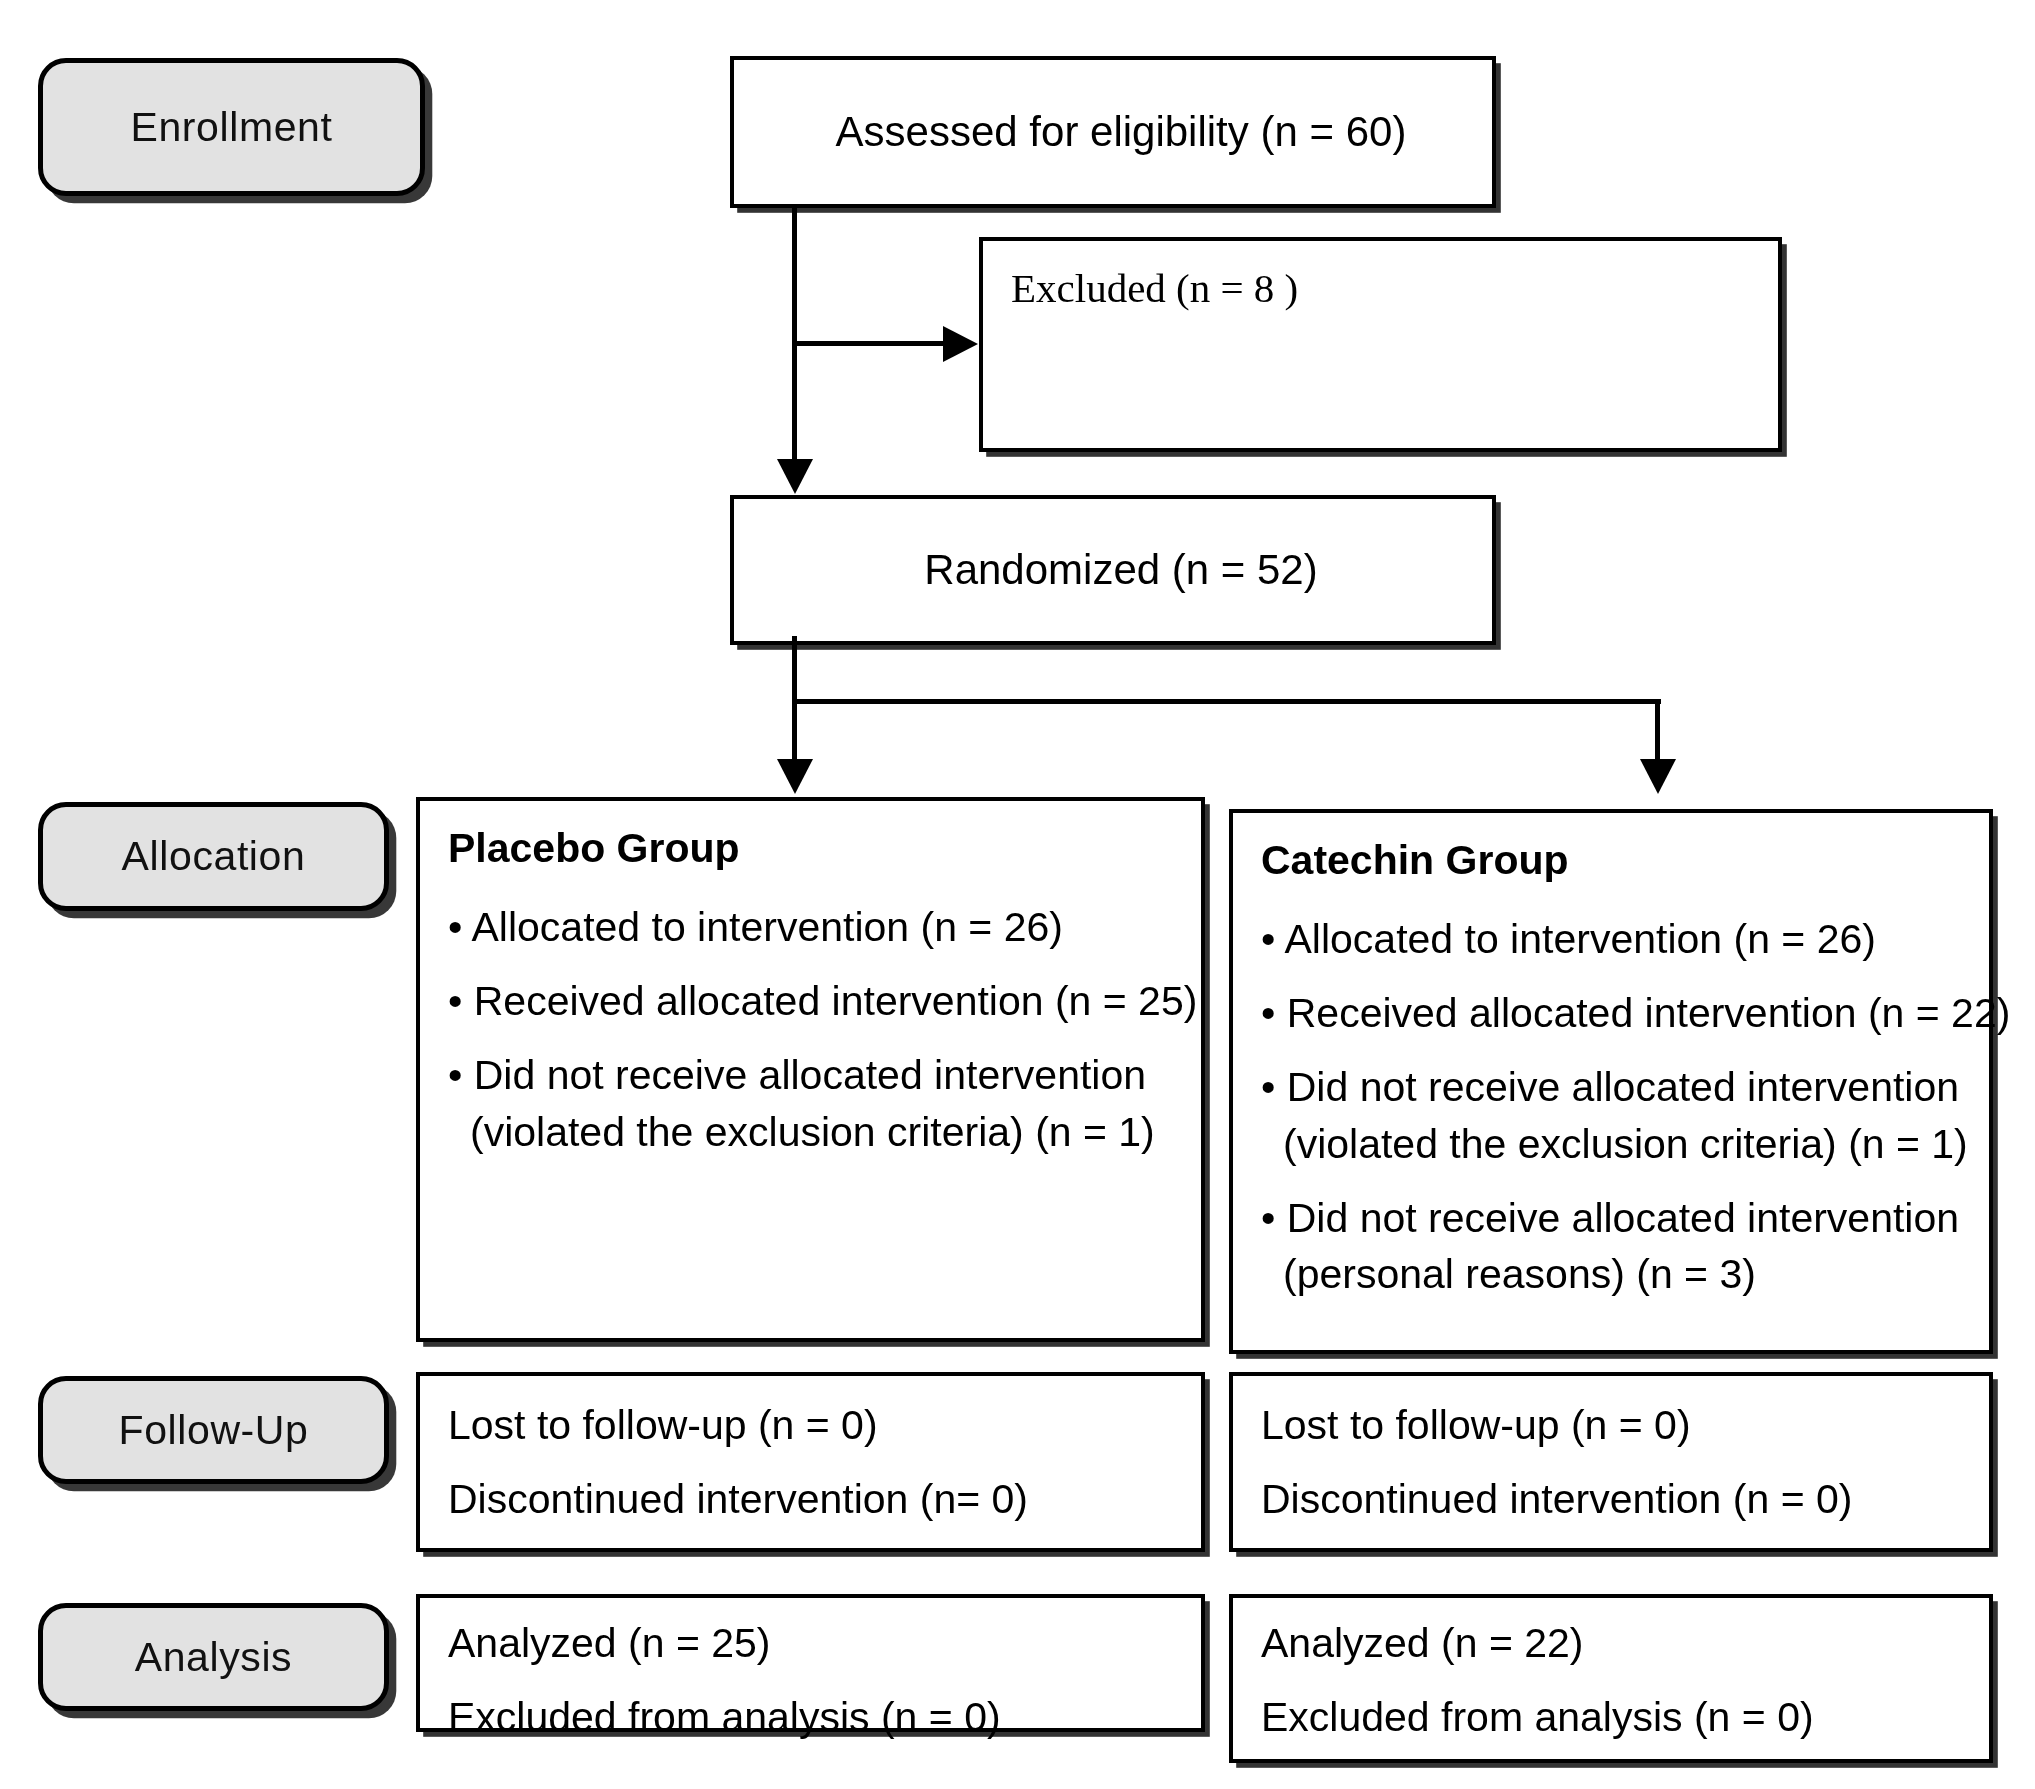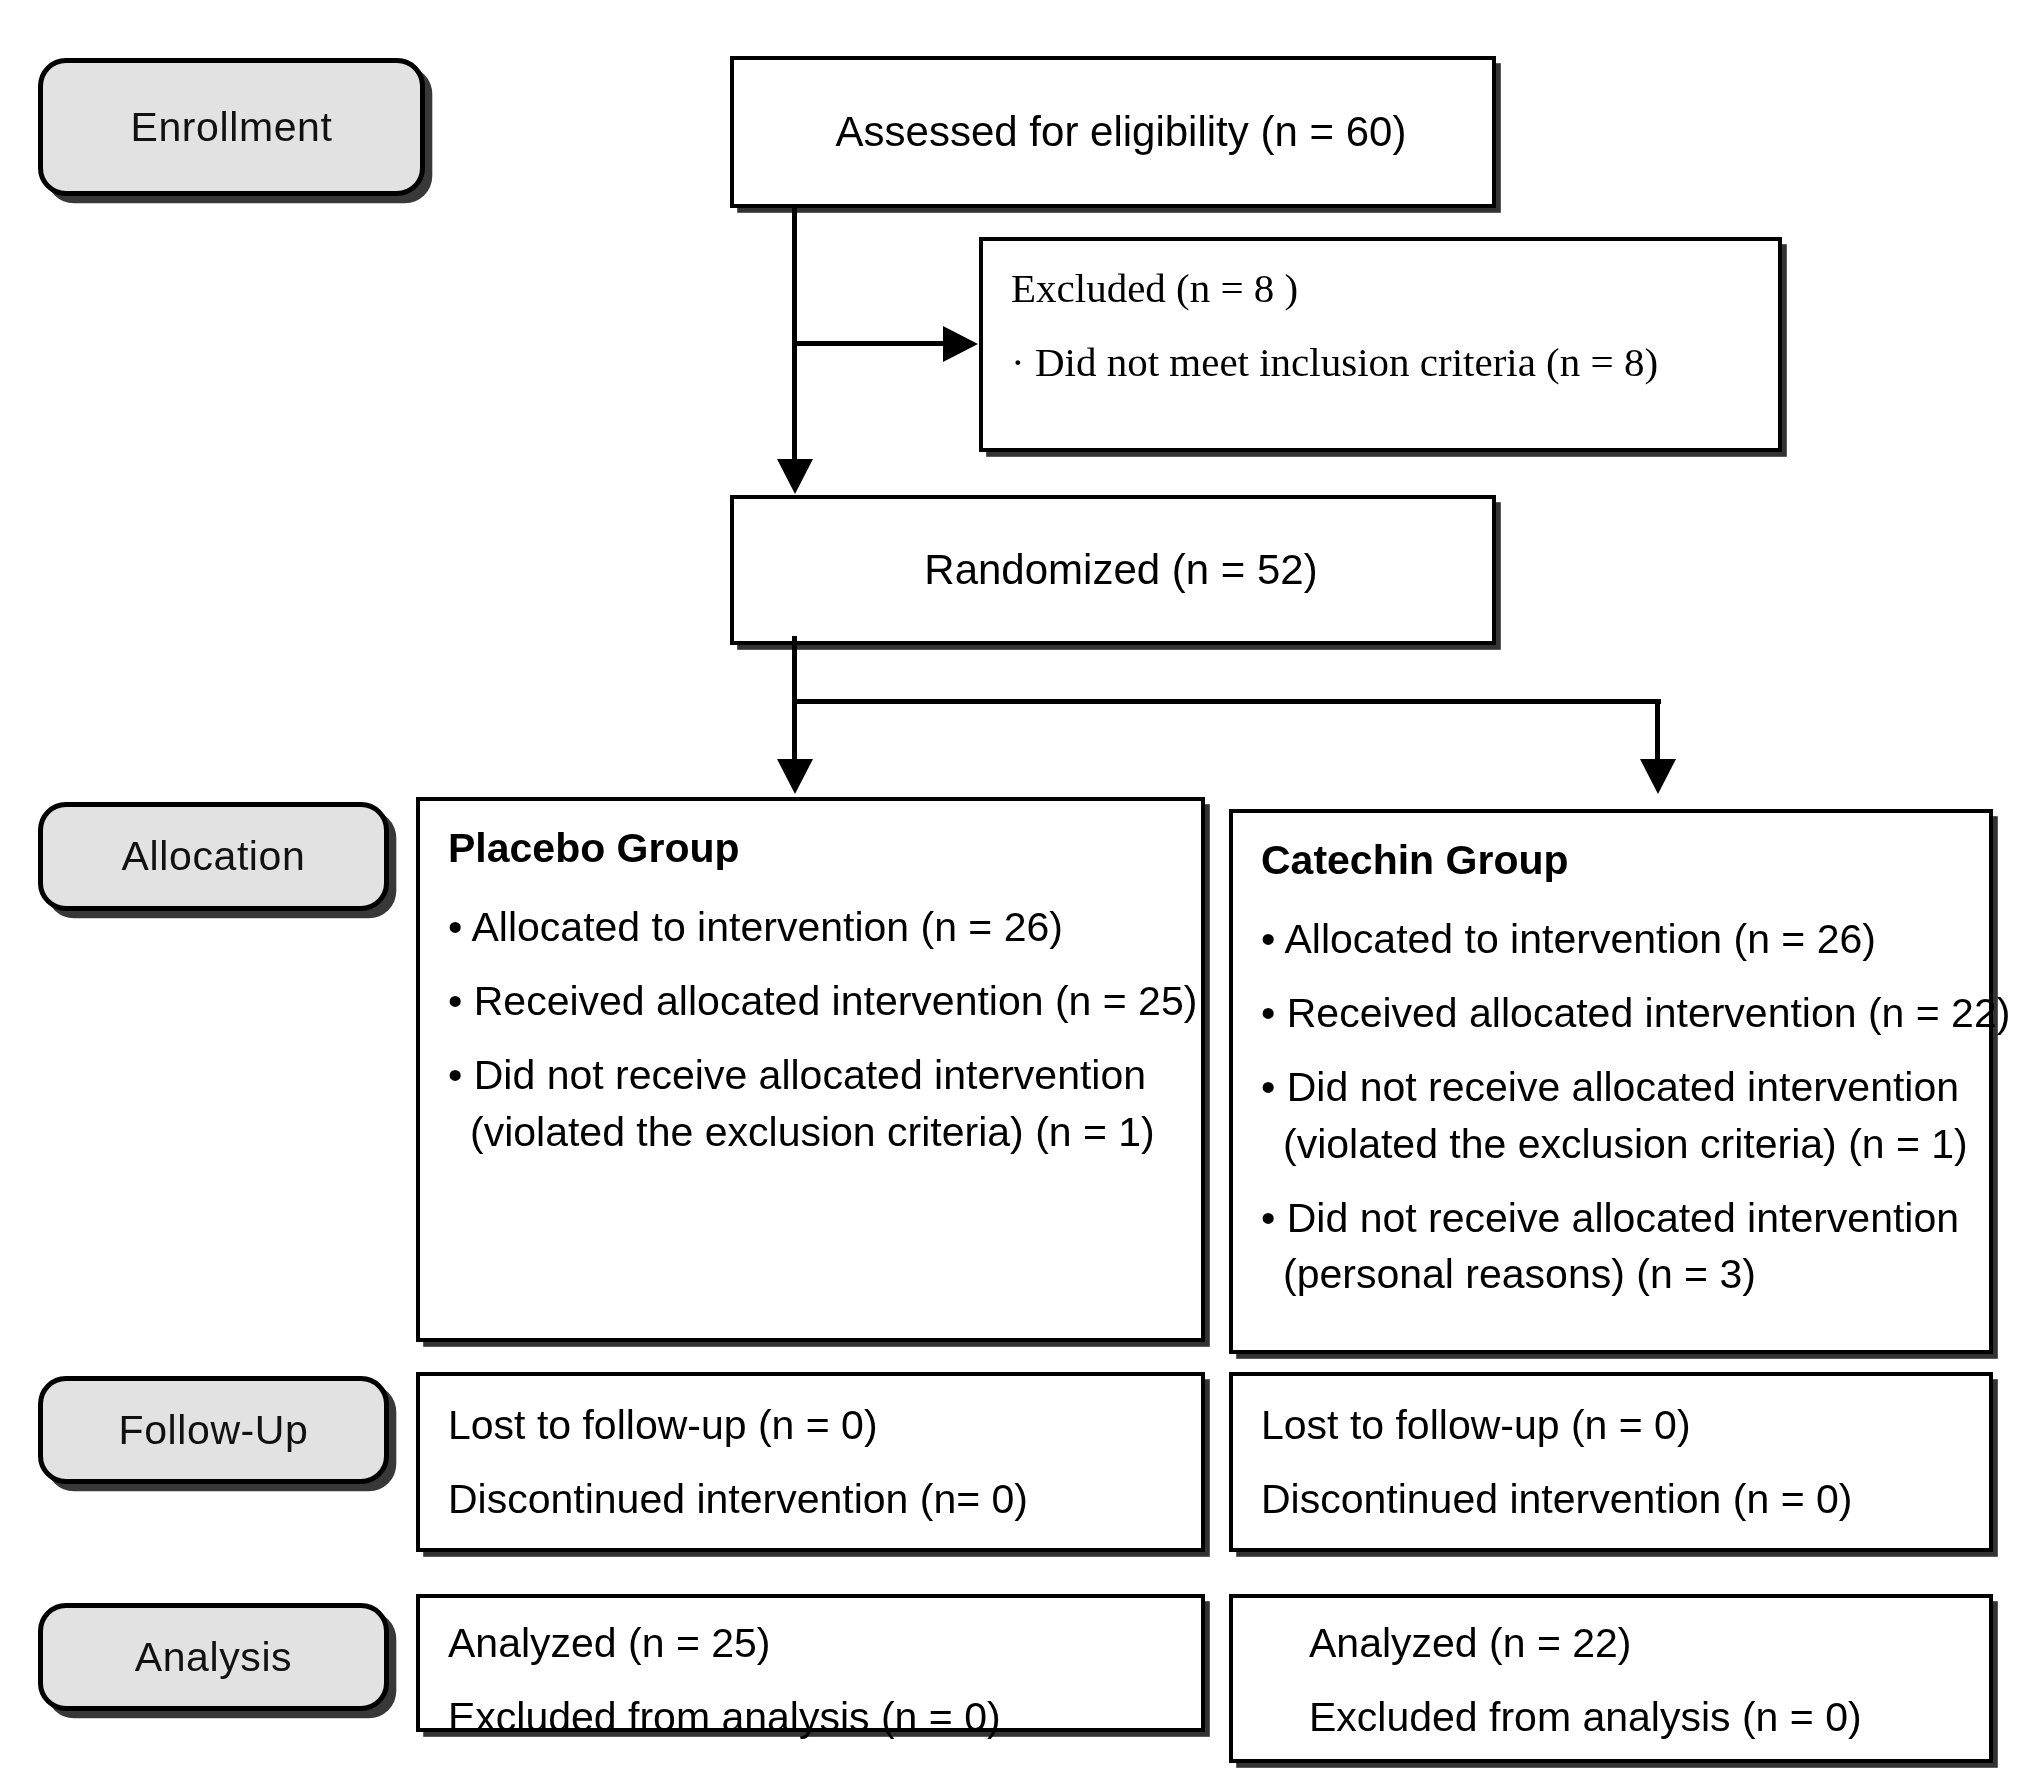--- a/index.html
+++ b/index.html
@@ -111,21 +111,20 @@
     <span>Analysis</span>
   </div>
 
   <div class="fbox centered" style="left:730px; top:56px; width:766px; height:152px;">
     <span class="ctext">Assessed for eligibility (n = 60)</span>
   </div>
 
   <div class="fbox" style="left:979px; top:237px; width:803px; height:215px;font-family:Liberation Serif, serif;">
     <div class="blines">
       <div class="bline">Excluded  (n = 8 )</div>
-      <div class="bline">·  Did not meet inclusion criteria (n = 8)</div>
     </div>
   </div>
 
   <div class="fbox centered" style="left:730px; top:495px; width:766px; height:150px;">
     <span class="ctext">Randomized (n = 52)</span>
   </div>
 
   <div class="vline" style="left:792px; top:208px; height:252px;"></div>
   <div class="arrow-down" style="left:777px; top:459px;"></div>
 
@@ -176,20 +175,20 @@
   </div>
 
   <div class="fbox" style="left:416px; top:1594px; width:789px; height:138px;">
     <div class="blines" style="padding-top:25.4px;">
       <div class="bline">Analyzed (n = 25)</div>
       <div class="bline">Excluded from analysis  (n = 0)</div>
     </div>
   </div>
 
   <div class="fbox" style="left:1229px; top:1594px; width:764px; height:169px;">
-    <div class="blines" style="padding-top:25.4px;margin-left:48px;">
+    <div class="blines" style="padding-top:25.4px;">
       <div class="bline">Analyzed  (n = 22)</div>
       <div class="bline">Excluded from analysis  (n = 0)</div>
     </div>
   </div>
 
 </div>
 
 
 </body></html>

